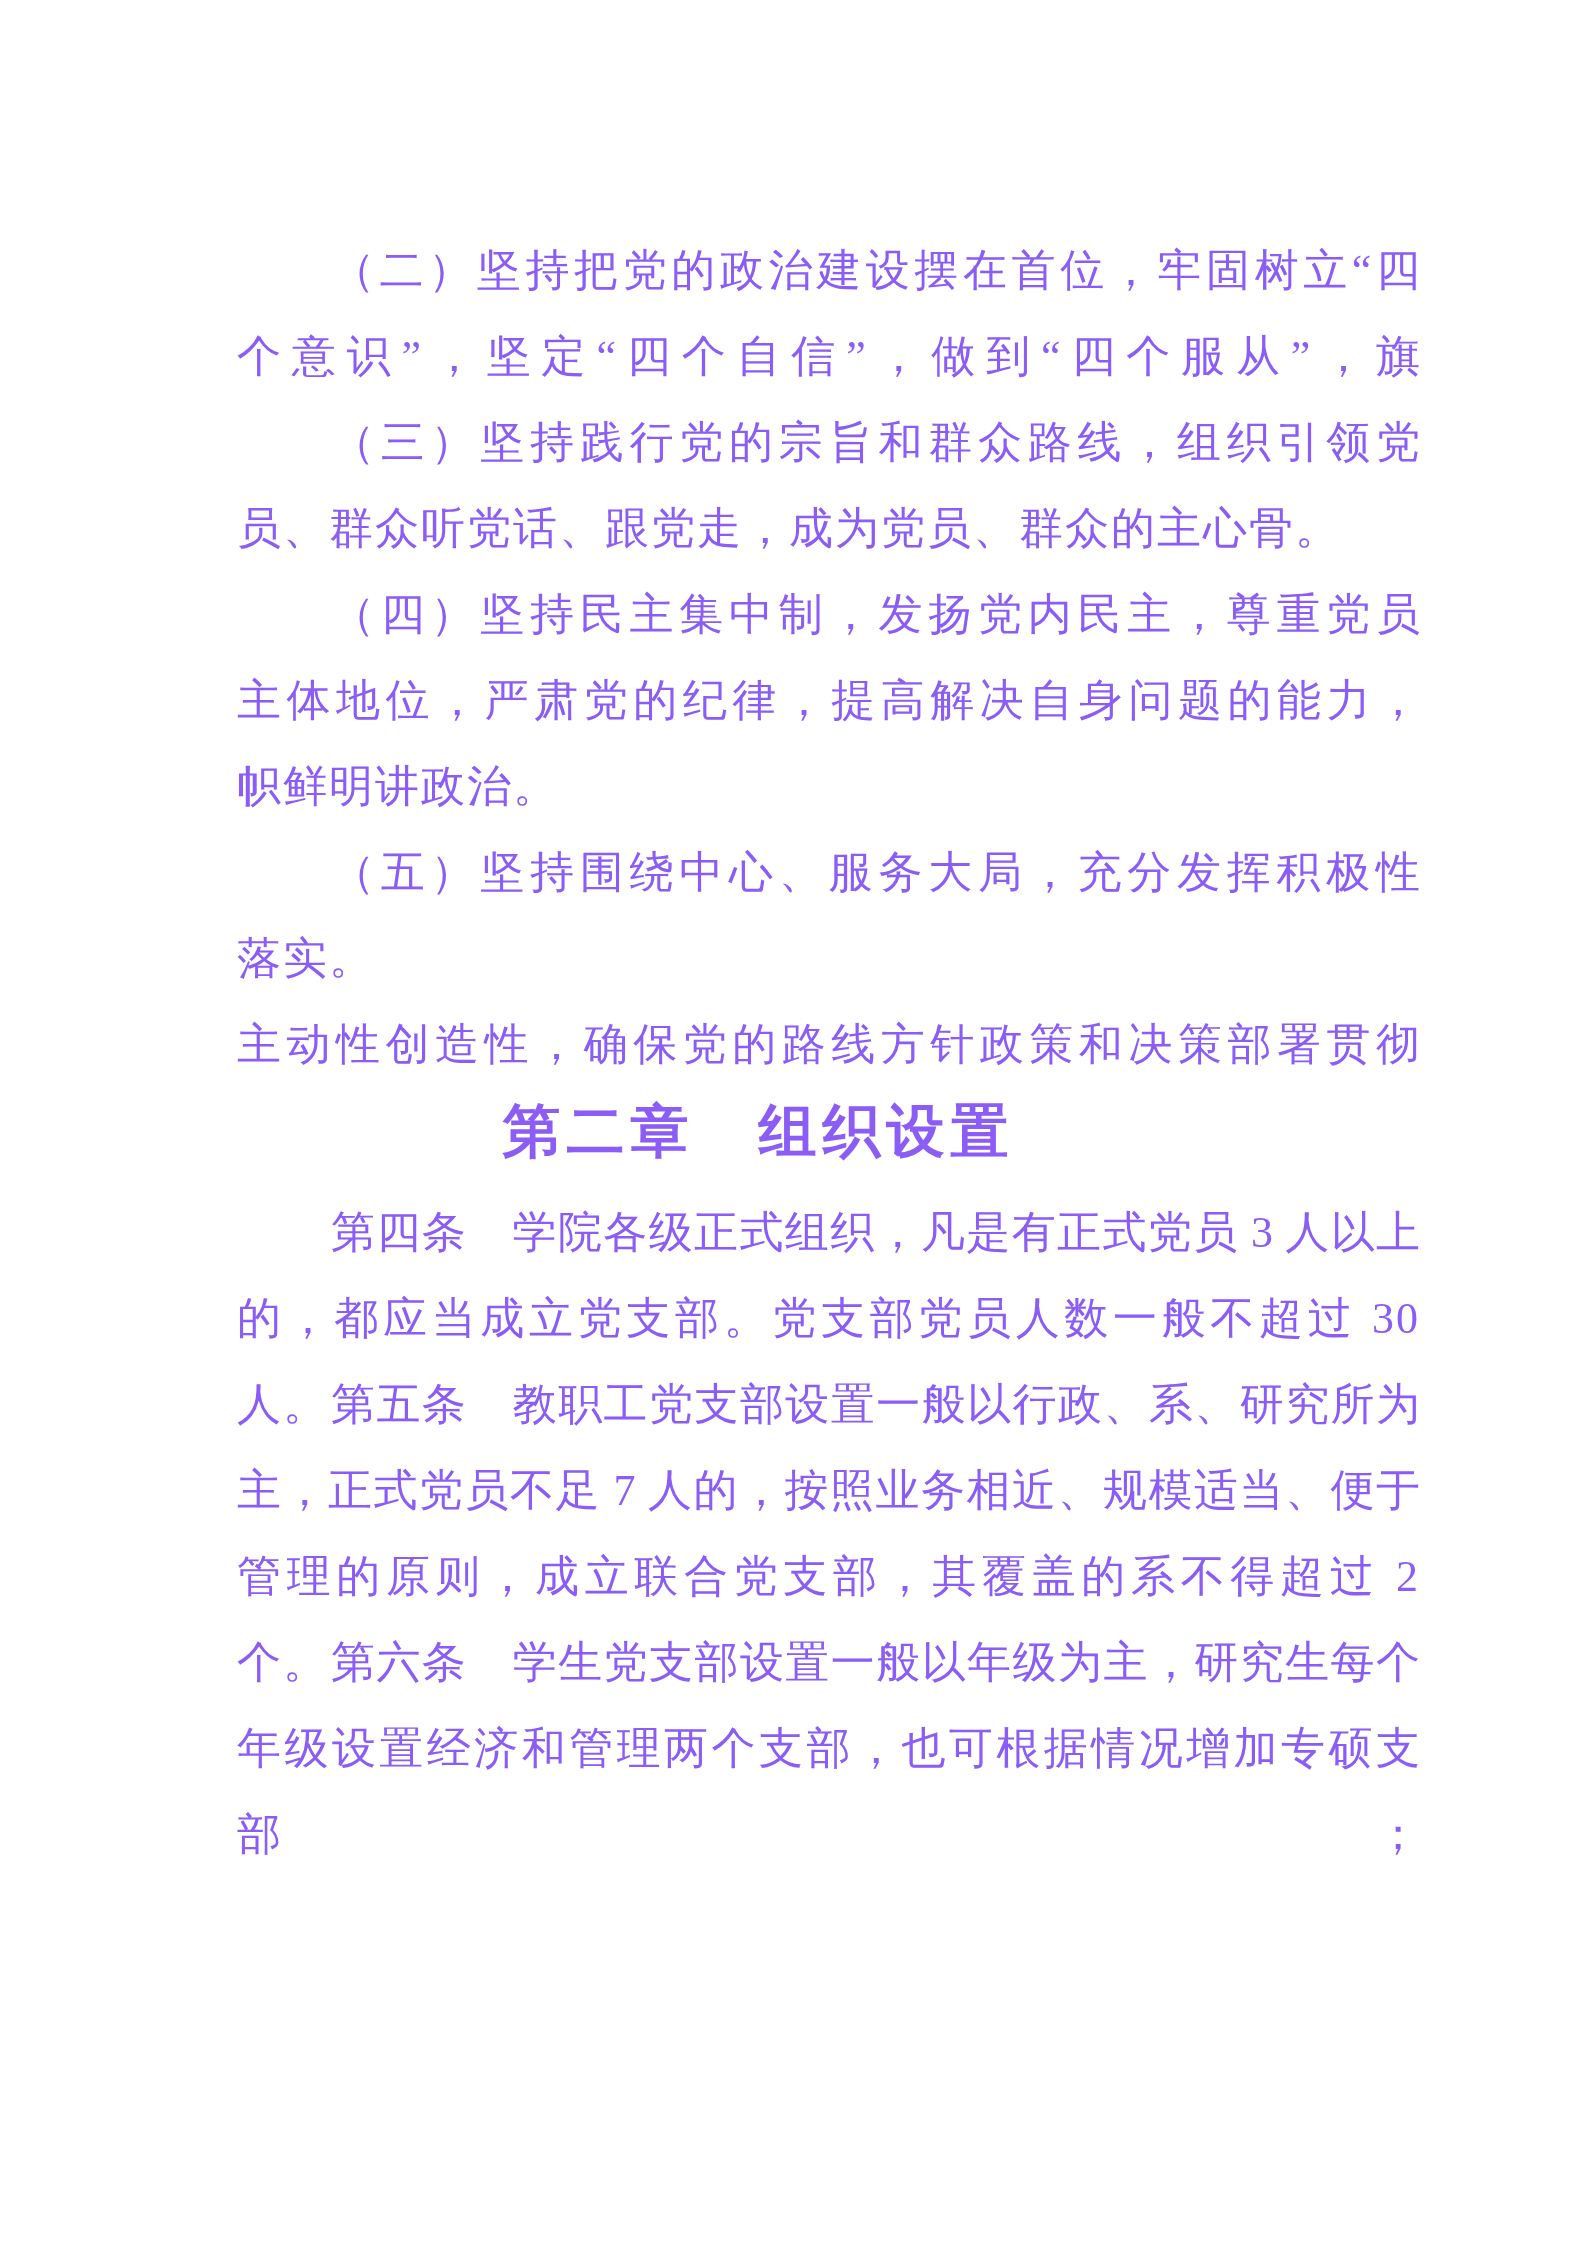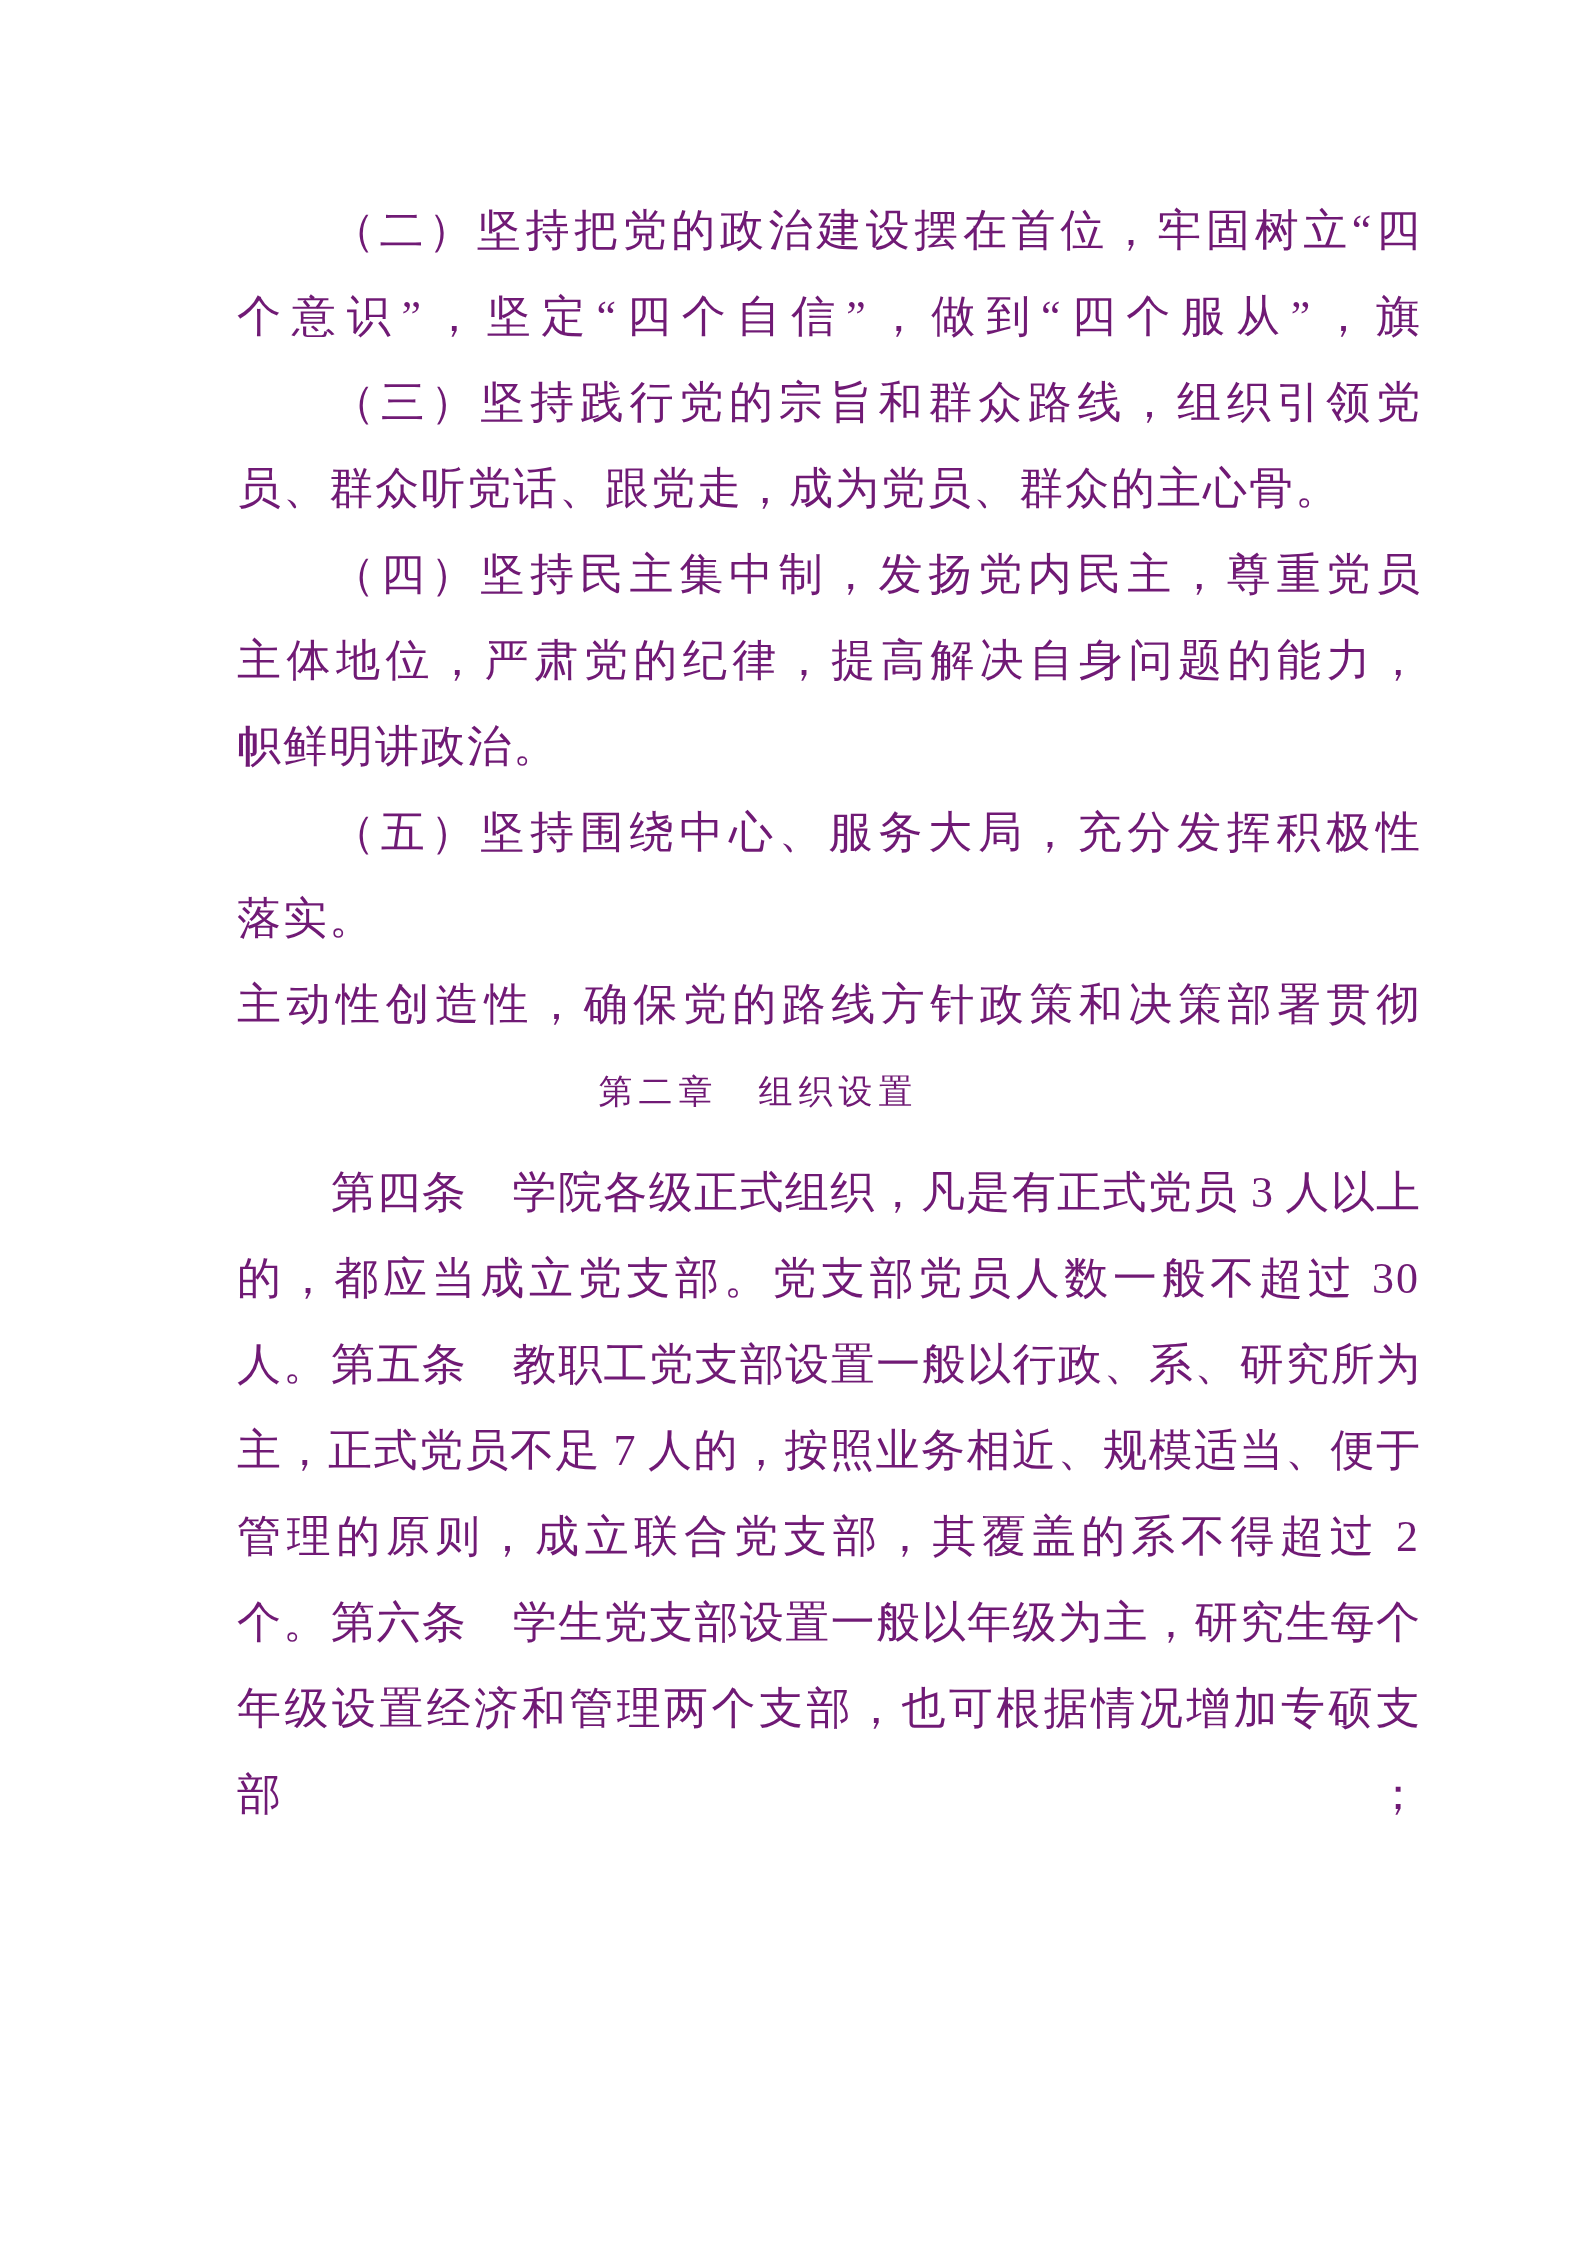--- a/index.html
+++ b/index.html
@@ -11,23 +11,24 @@
     position: relative;
     width: 1587px;
     height: 2245px;
     background: #ffffff;
     overflow: hidden;
   }
   .text-block {
     box-sizing: content-box;
     width: 1183px;
     padding: 188px 167px 0 237px;
-    color: #701a75;
+    color: #8b5cf6;
     font-family: "Liberation Serif", "DejaVu Serif", serif;
     font-size: 44px;
+    margin-top: 40px;
   }
   .line {
     height: 86px;
     line-height: 86px;
     text-align: justify;
     text-align-last: justify;
     -moz-text-align-last: justify;
   }
   
   .line.first {
@@ -35,22 +36,22 @@
   }
   
   .line.last {
     text-align-last: left;
     -moz-text-align-last: left;
     letter-spacing: 2px;
   }
   
   .line.heading {
     font-family: "Liberation Sans", "DejaVu Sans", sans-serif;
-    font-weight: 400;
-    font-size: 34px;
+    font-weight: 700;
+    font-size: 58px;
     letter-spacing: 6px;
     text-align: center;
     text-align-last: center;
     -moz-text-align-last: center;
     margin: 0 140px 16px 0;
   }
 </style>
 </head>
 <body>
 

